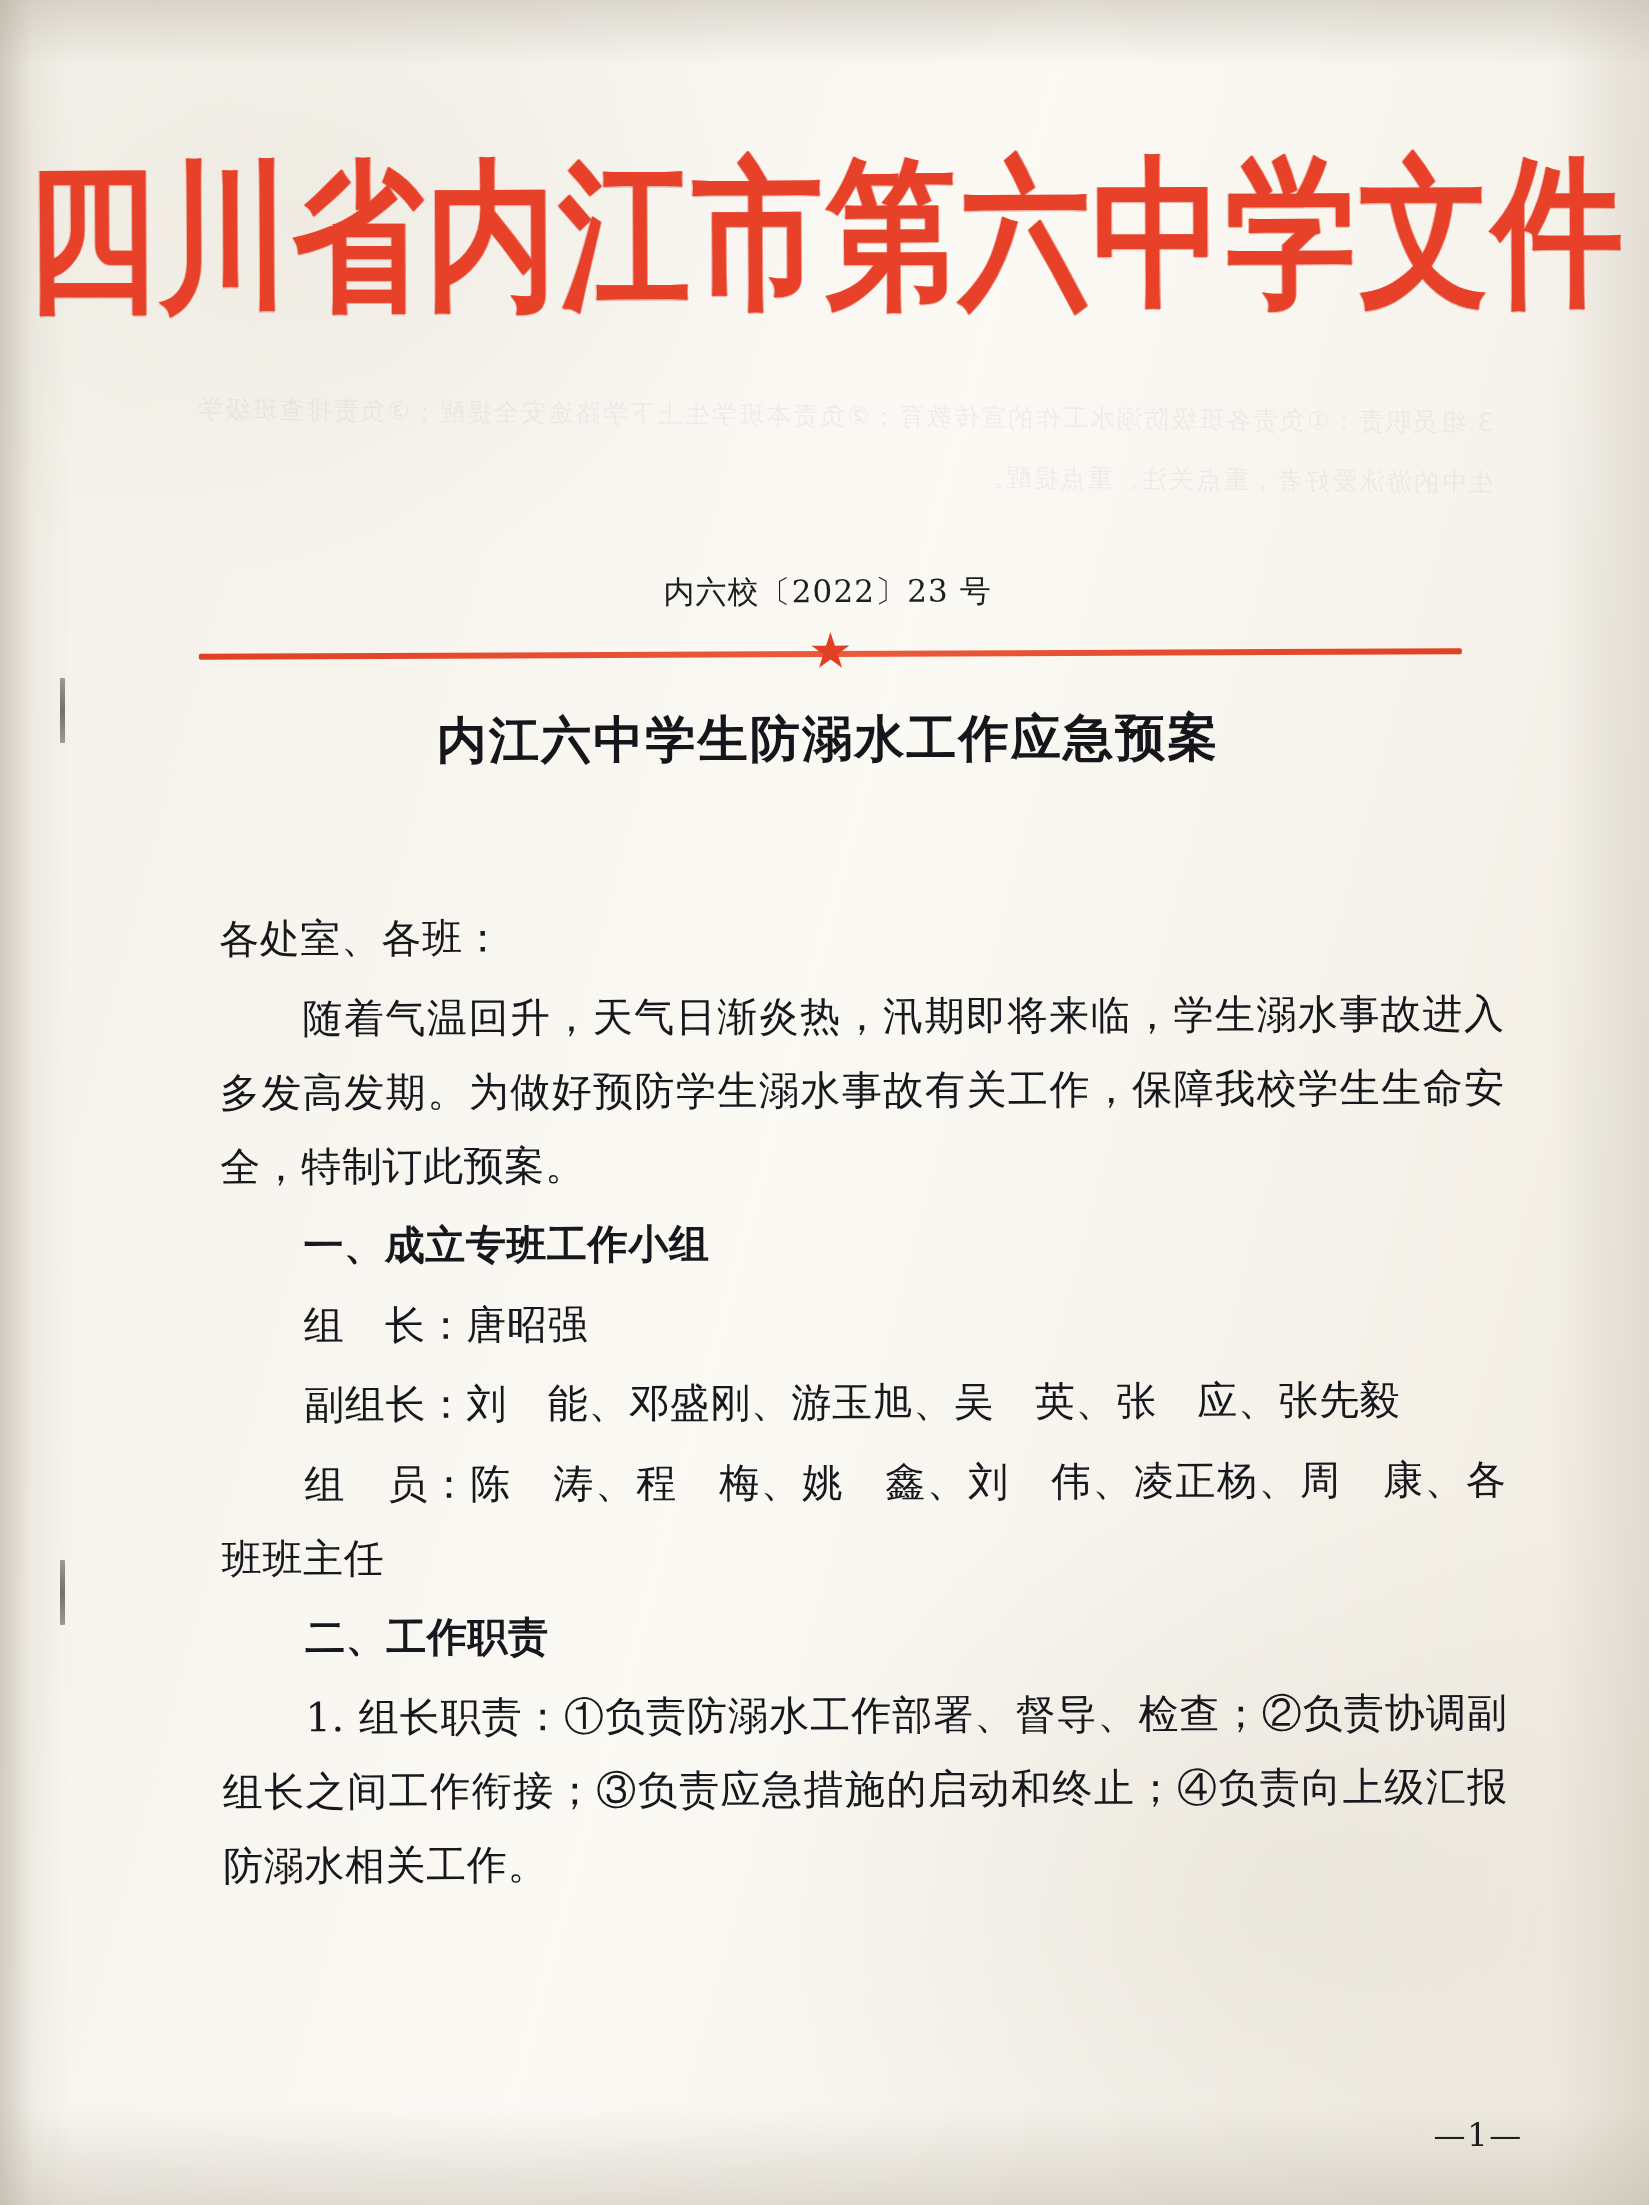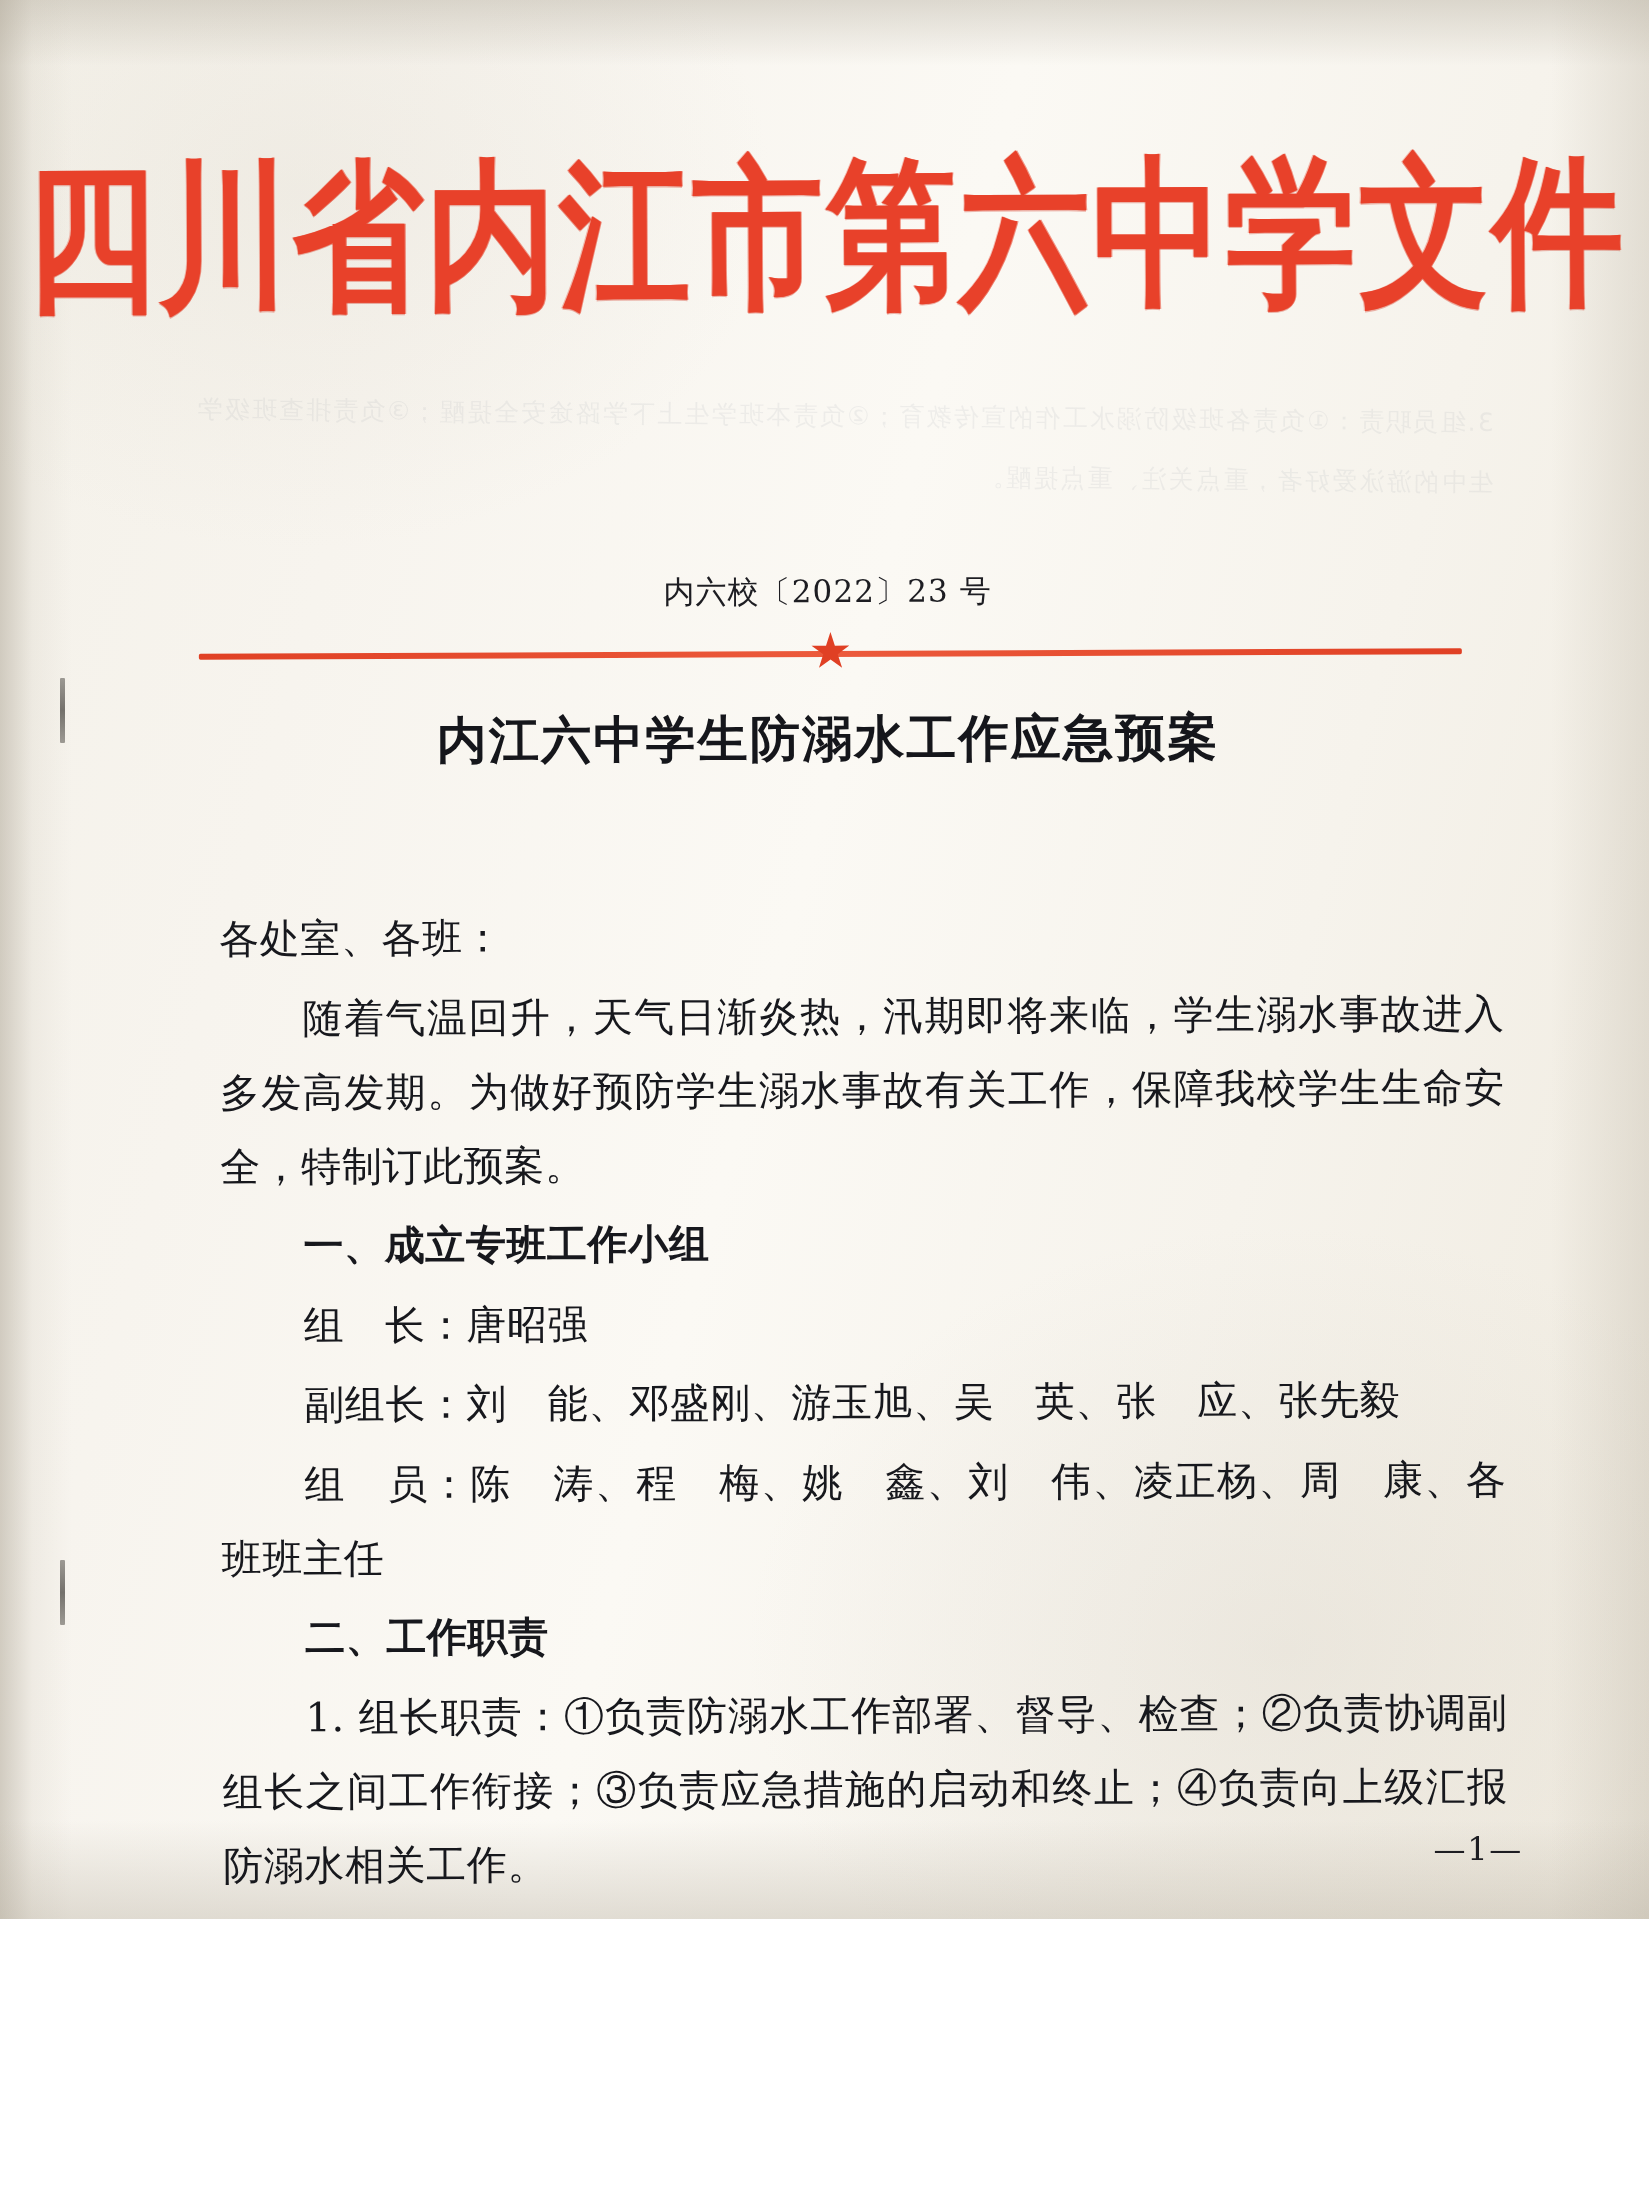--- a/index.html
+++ b/index.html
@@ -7,21 +7,21 @@
     padding: 0;
     background: #ffffff;
   }
   body {
     font-family: "DejaVu Serif", "Liberation Serif", serif;
   }
 
   .page {
     position: relative;
     width: 1650px;
-    height: 1919px;
+    height: 2205px;
     overflow: hidden;
     background:
       radial-gradient(ellipse 772px 606px at 78% 86%, rgba(214,208,196,0.30) 0%, rgba(214,208,196,0.0) 70%),
       radial-gradient(ellipse 662px 496px at 18% 10%, rgba(226,221,210,0.35) 0%, rgba(226,221,210,0.0) 72%),
       linear-gradient(105deg, #f4f1e9 0%, #f7f4ee 22%, #fbf9f4 48%, #f6f3ec 72%, #efeadf 100%);
   }
 
   
   .paper-shade-left {
     position: absolute;

